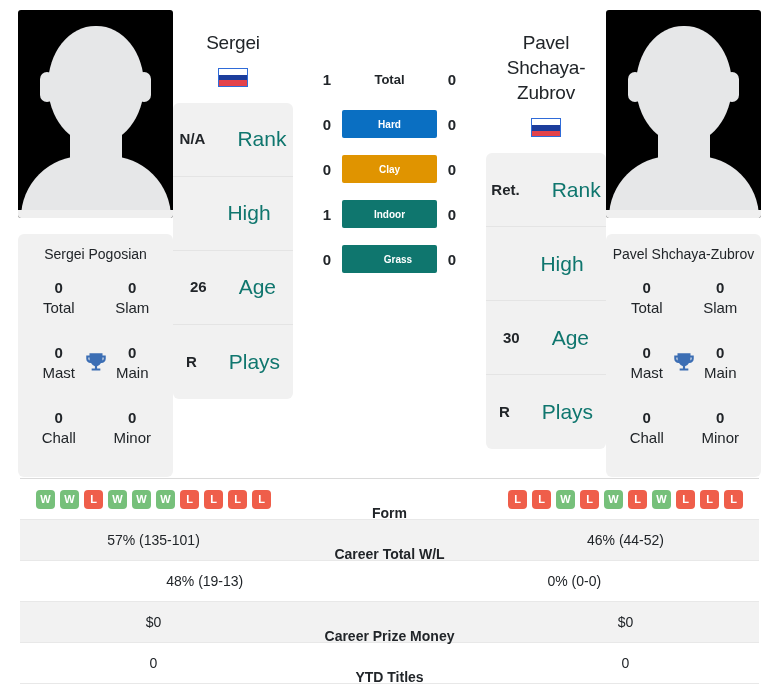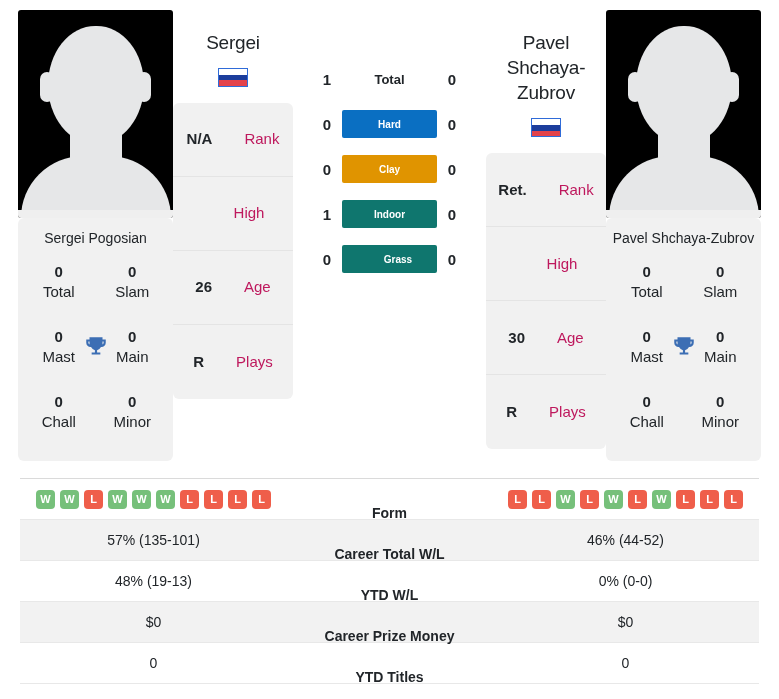--- a/index.html
+++ b/index.html
@@ -94,24 +94,25 @@
     overflow: hidden;
   }
   .info-row {
     height: 74px;
     display: flex; flex-direction: row;
     align-items: center; justify-content: center;
     border-bottom: 1px solid #e4e4e4;
   }
   .info-row:last-child { border-bottom: none; }
   .info-val { font-size: 15px; font-weight: bold; line-height: 1.35; }
-  .info-lbl { font-size: 15px; color: #be185d; line-height: 1.35; margin-left: 32px; }
+  .info-lbl { font-size: 21px; color: #0f766e; line-height: 1.35; margin-left: 32px; }
 
   
   .stat-card {
+    margin-top: 16px;
     background: #f1f1f1;
     border-radius: 6px;
     padding: 12px 4px 16px 4px;
     height: 243px;
     position: relative;
   }
   .stat-name {
     text-align: center;
     font-size: 14px;
     white-space: nowrap;
@@ -412,21 +413,20 @@
         </div>
       </div>
     </div>
     <div class="cmp-row shade">
       <div class="cmp-left">57% (135-101)</div>
       <div class="cmp-label">Career Total W/L</div>
       <div class="cmp-right">46% (44-52)</div>
     </div>
     <div class="cmp-row">
       <div class="cmp-left">48% (19-13)</div>
-      <div class="cmp-label">YTD W/L</div>
       <div class="cmp-right">0% (0-0)</div>
     </div>
     <div class="cmp-row shade">
       <div class="cmp-left">$0</div>
       <div class="cmp-label">Career Prize Money</div>
       <div class="cmp-right">$0</div>
     </div>
     <div class="cmp-row">
       <div class="cmp-left">0</div>
       <div class="cmp-label">YTD Titles</div>

